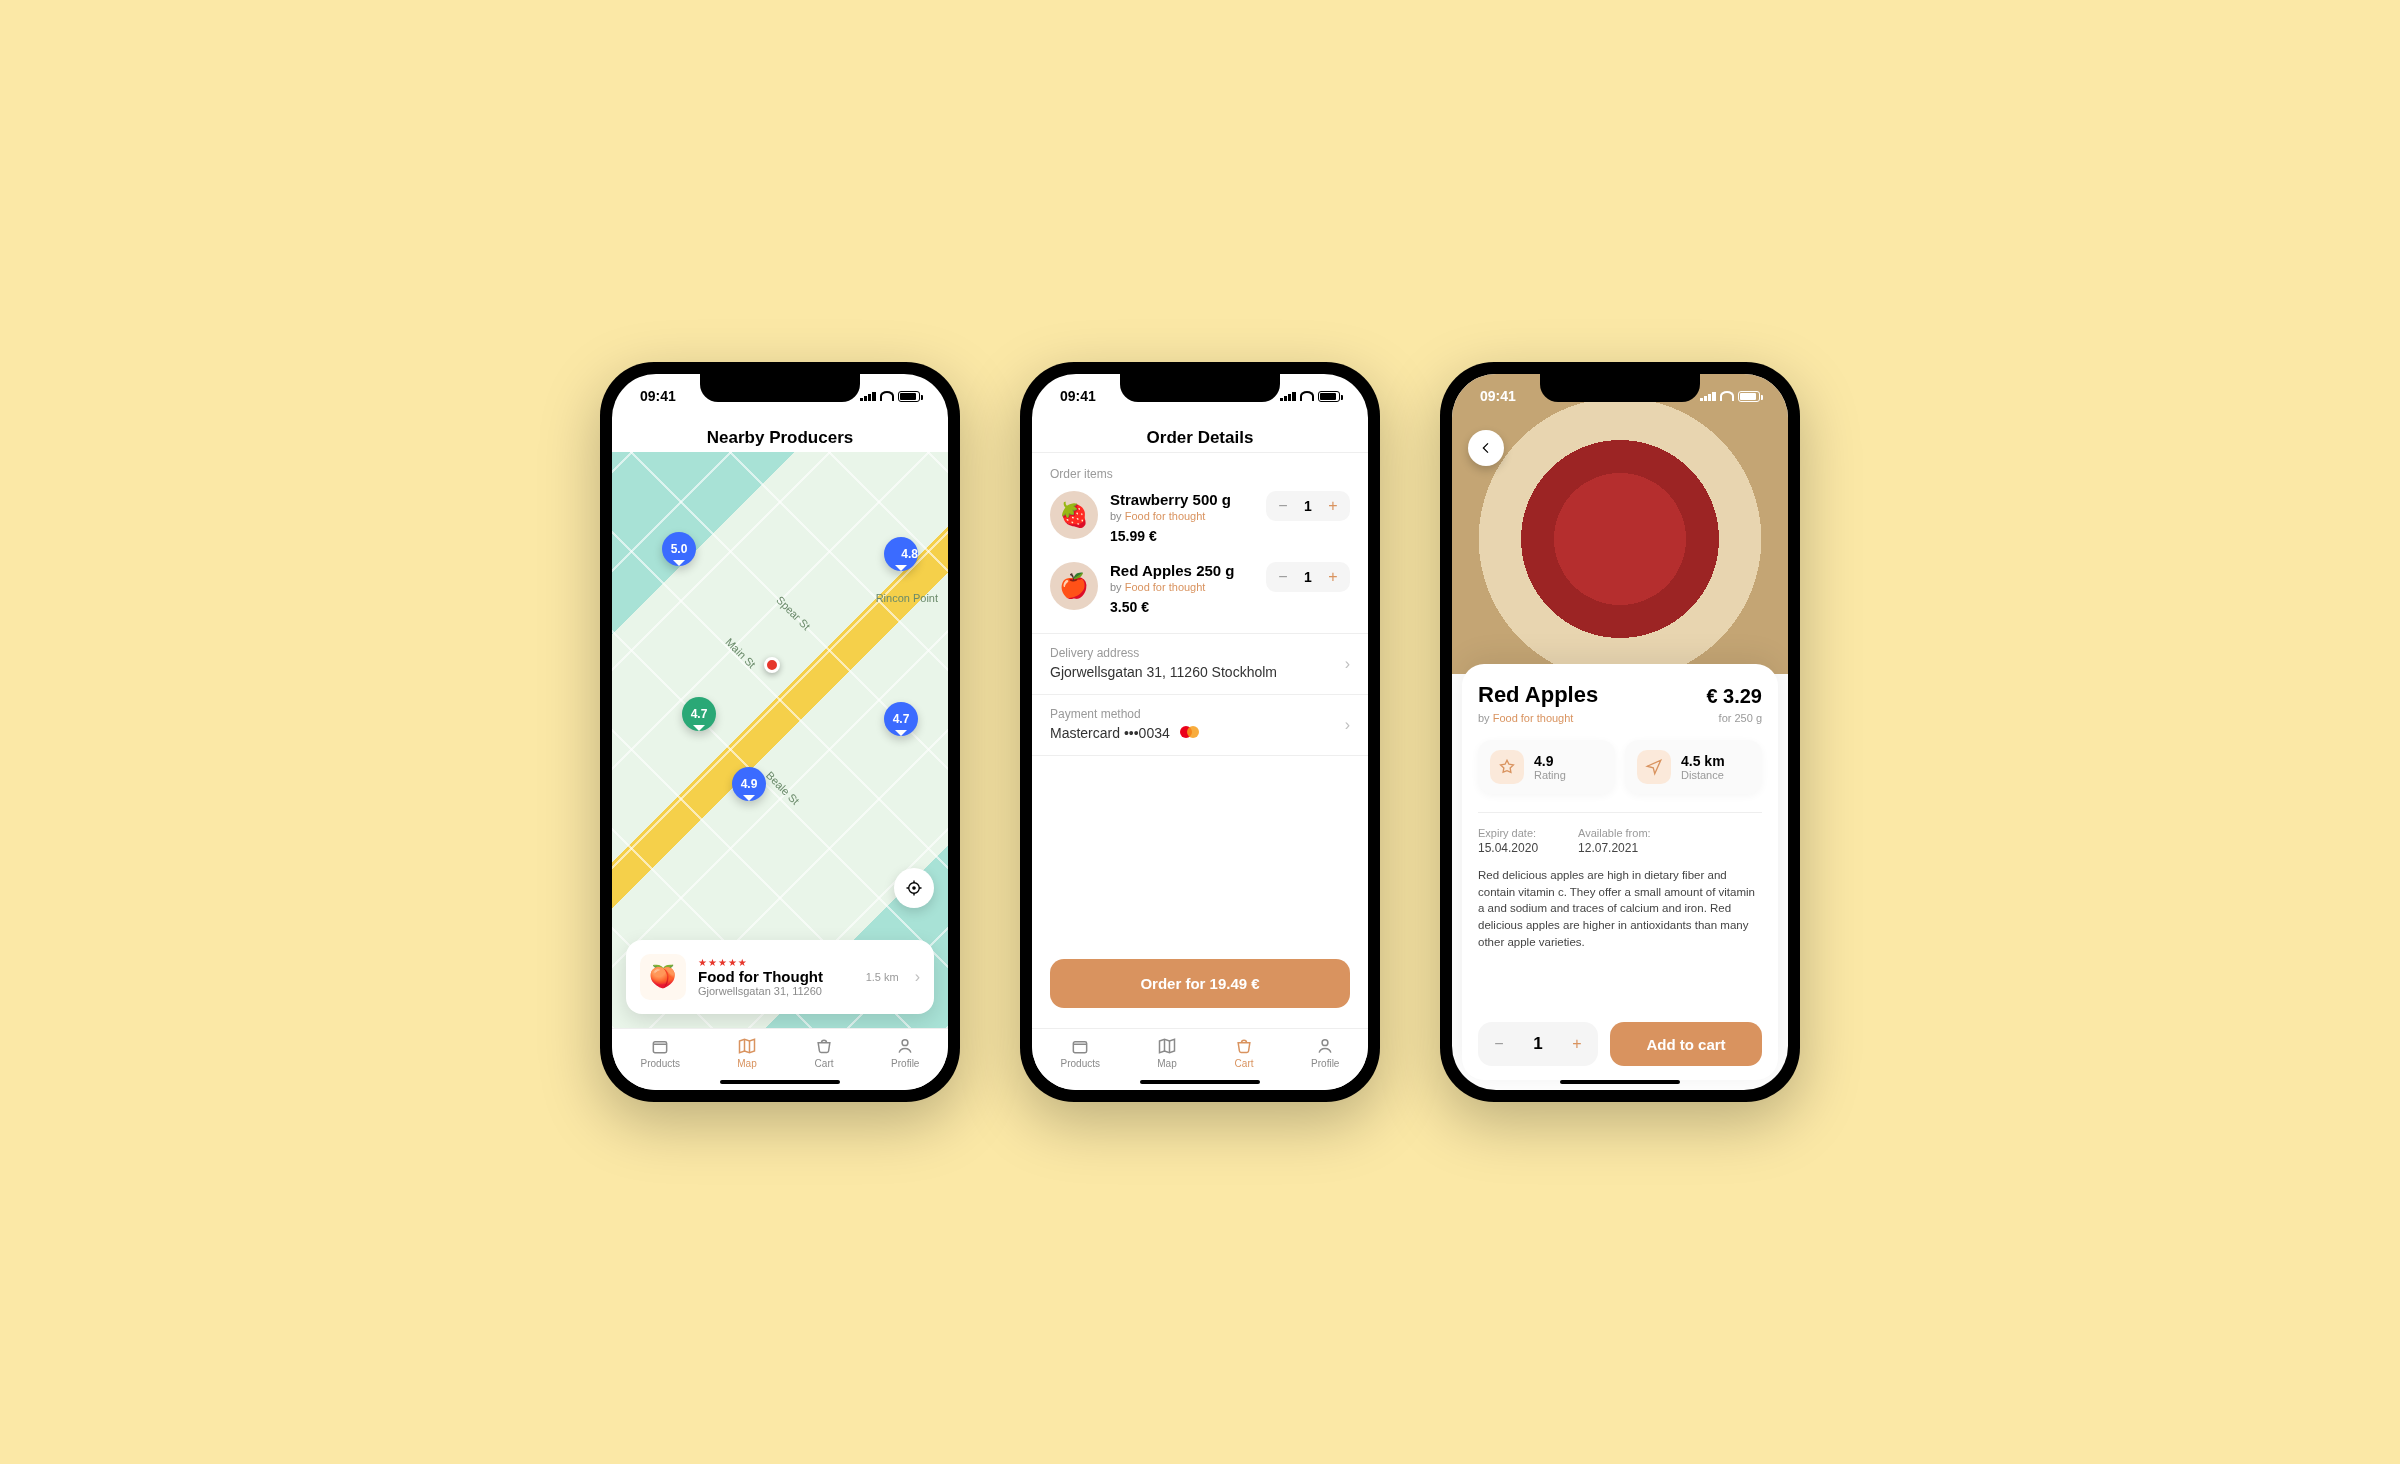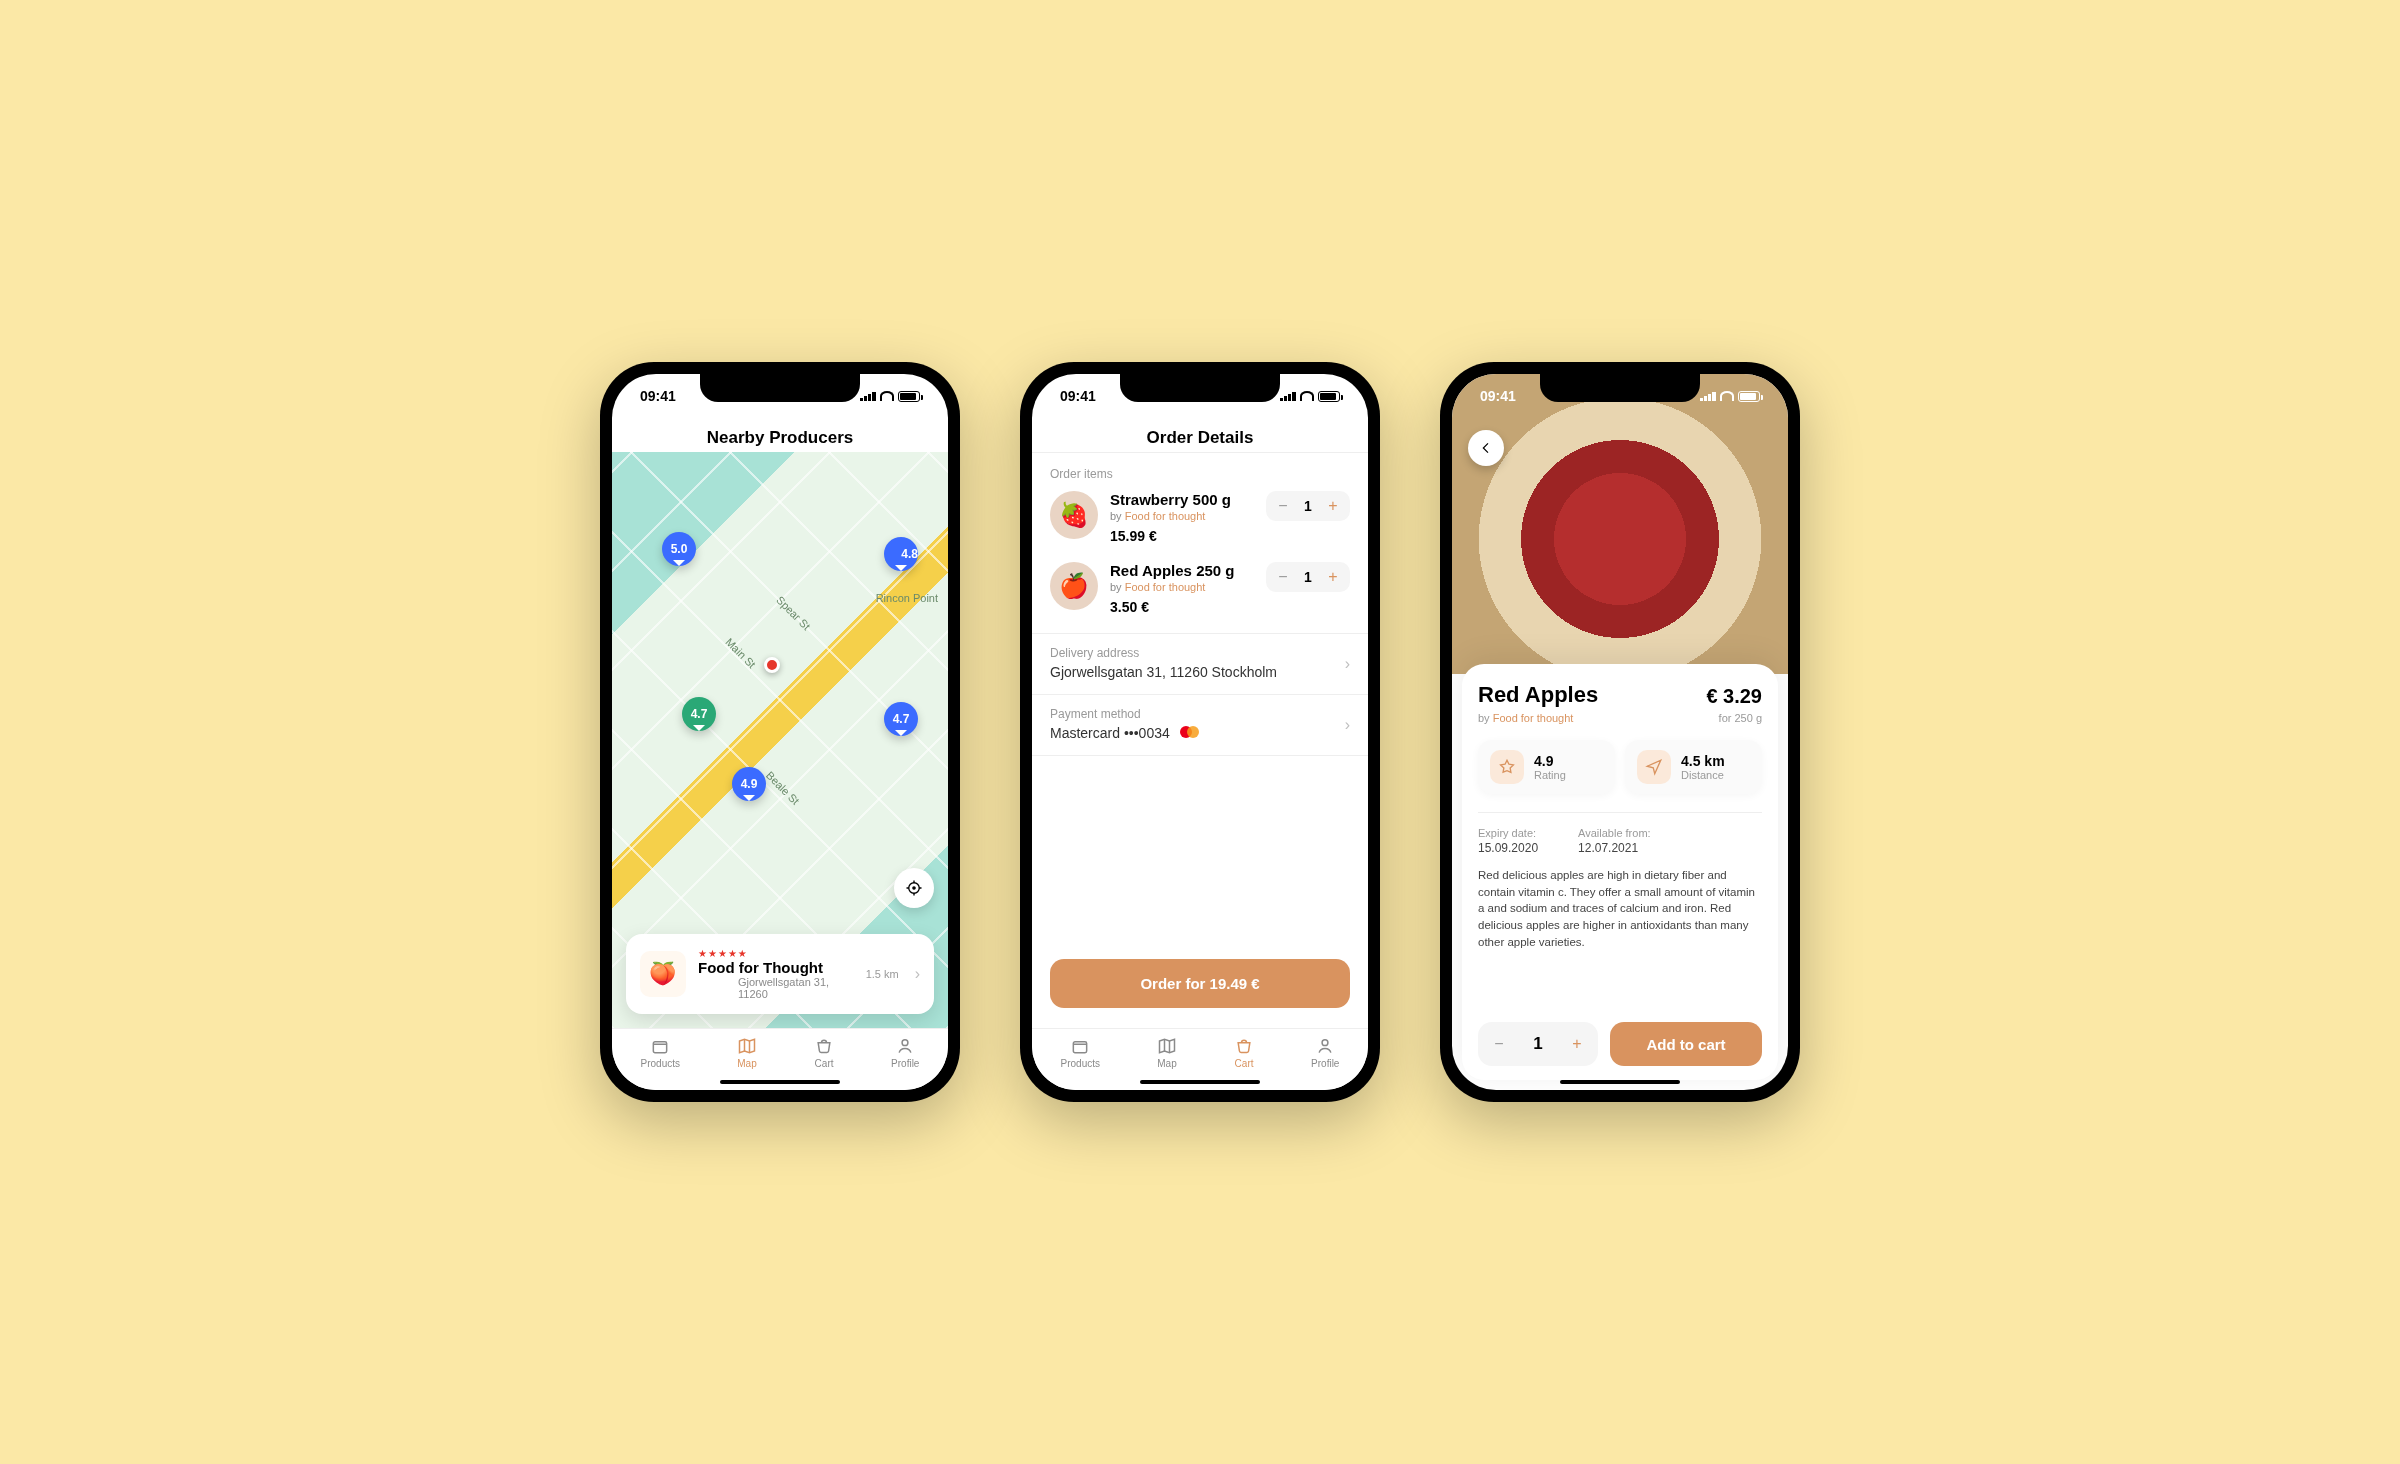--- a/index.html
+++ b/index.html
@@ -112,21 +112,21 @@
     padding:14px; display:flex; align-items:center; gap:12px;
     box-shadow:0 6px 20px rgba(0,0,0,0.12);
   }
   .producer-card .logo {
     width:46px; height:46px; border-radius:10px; background:#fff8f0;
     display:flex; align-items:center; justify-content:center; font-size:22px;
   }
   .stars { color:#e6362b; font-size:10px; letter-spacing:1px; }
   .producer-card .info { flex:1; }
   .producer-card .name { font-weight:700; font-size:15px; }
-  .producer-card .addr { font-size:11px; color:#8a8a8a;margin-left:40px; }
+  .producer-card .addr { font-size:11px; color:#8a8a8a; }
   .producer-card .dist { font-size:11px; color:#9a9a9a; }
   .chev { color:#c0c0c0; font-size:16px; margin-left:4px; }
 
   
   .tab-bar {
     display:flex; justify-content:space-around; align-items:center;
     height:62px; border-top:1px solid #eee; background:#fff;
     padding-bottom:14px;
   }
   .tab { display:flex; flex-direction:column; align-items:center; gap:2px;
@@ -463,21 +463,21 @@
           <div>
             <div class="val">4.5 km</div>
             <div class="lbl">Distance</div>
           </div>
         </div>
       </div>
 
       <div class="meta-row">
         <div class="col">
           <div class="lbl">Expiry date:</div>
-          <div class="val">15.09.2020</div>
+          <div class="val">15.04.2020</div>
         </div>
         <div class="col">
           <div class="lbl">Available from:</div>
           <div class="val">12.07.2021</div>
         </div>
       </div>
 
       <div class="desc">Red delicious apples are high in dietary fiber and contain vitamin c. They offer a small amount of vitamin a and sodium and traces of calcium and iron. Red delicious apples are higher in antioxidants than many other apple varieties.</div>
 
       <div class="prod-actions">

